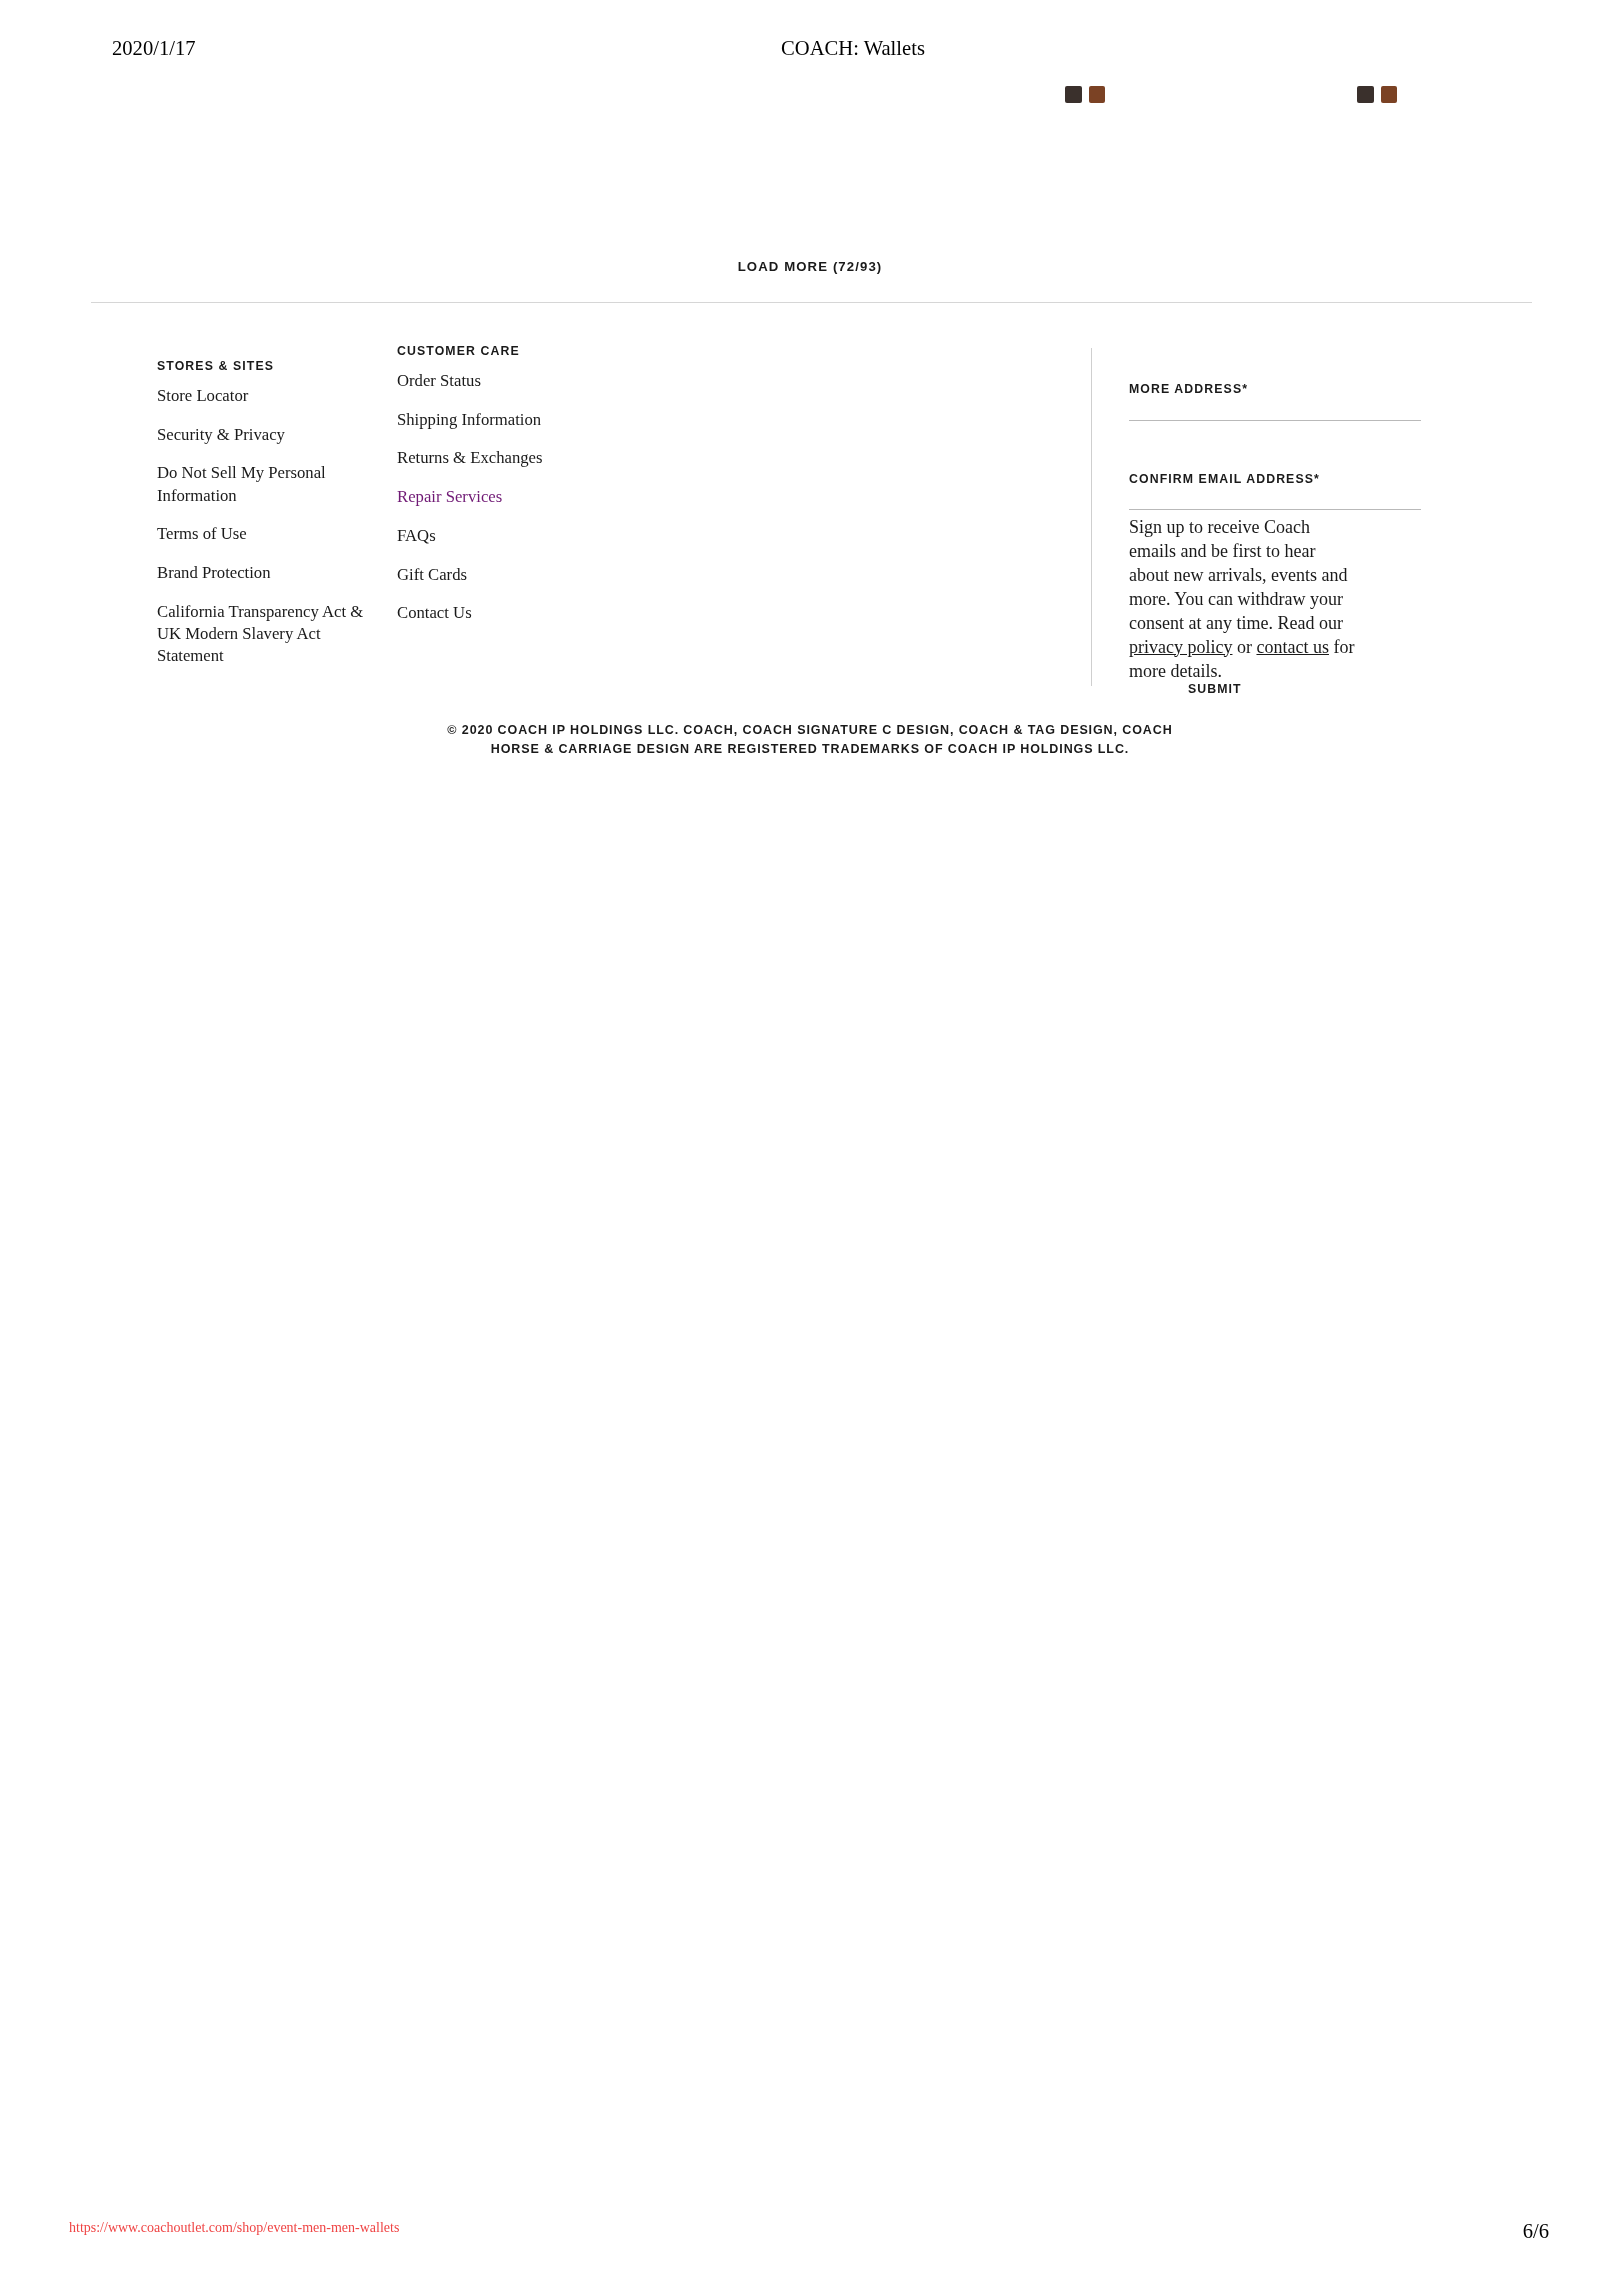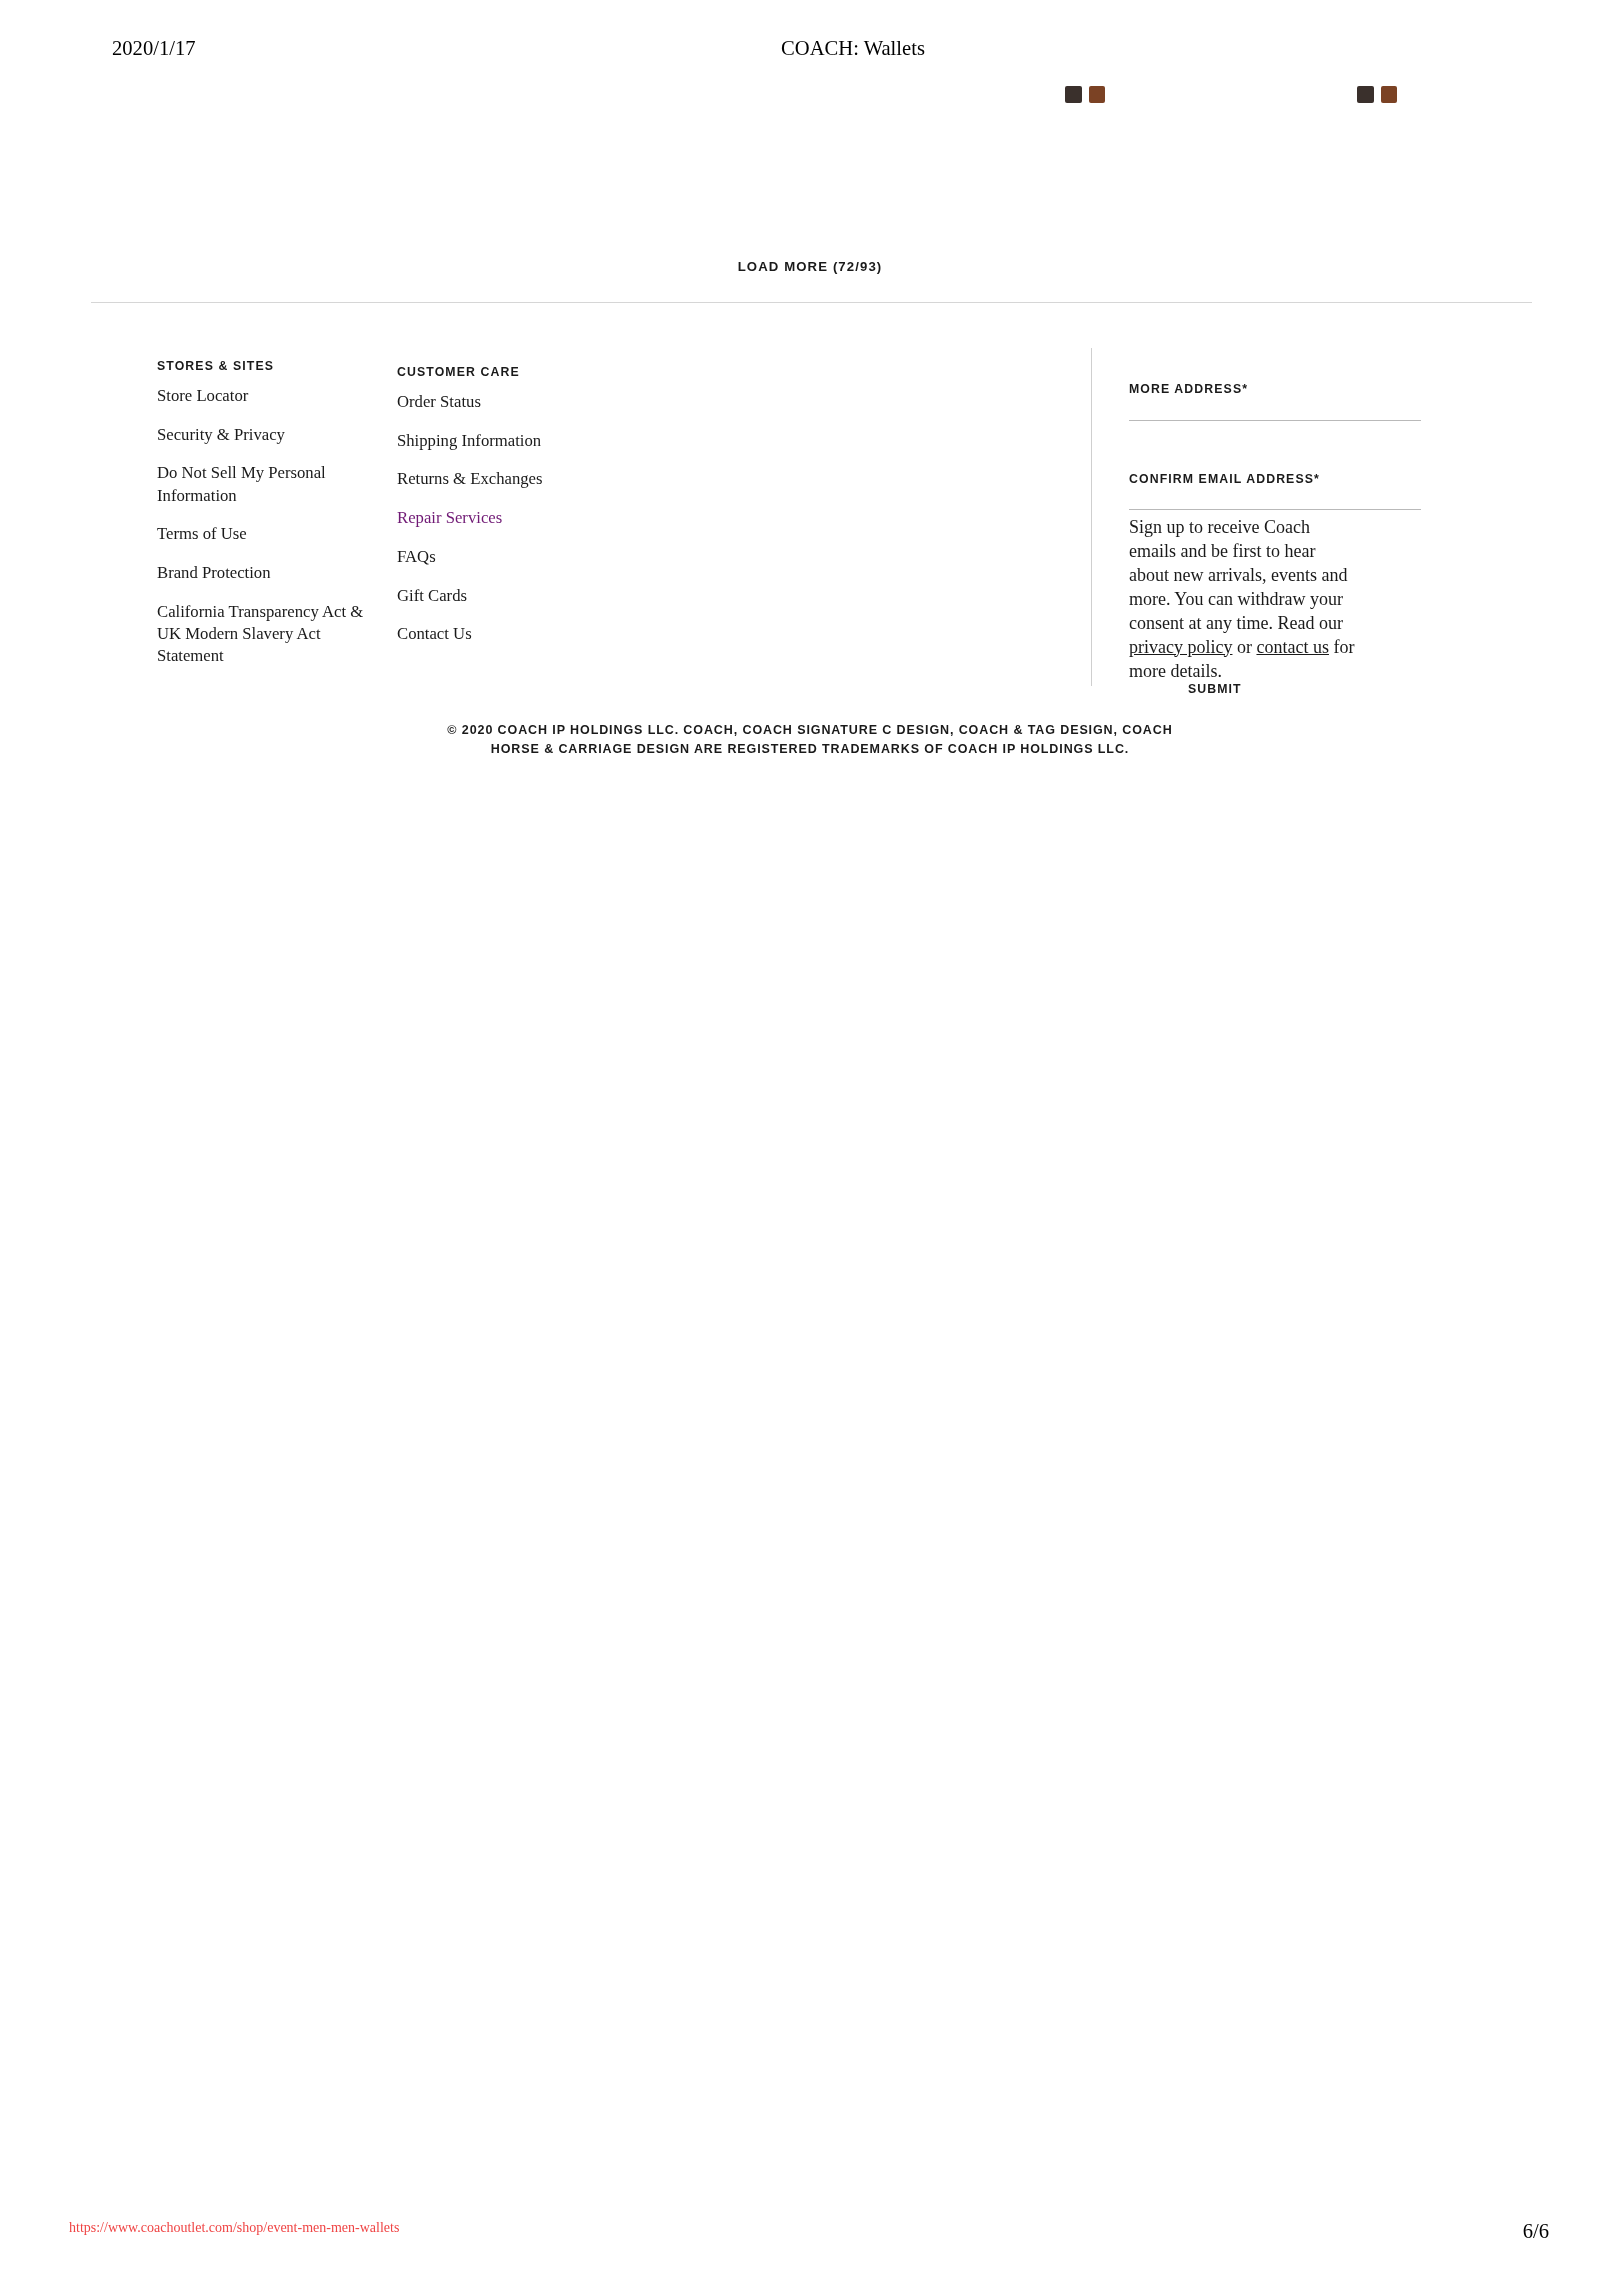--- a/index.html
+++ b/index.html
@@ -97,21 +97,21 @@
   }
   .col-link {
     font-size: 16.7px;
     line-height: 1.32;
     color: #1a1a1a;
     margin-bottom: 16.7px;
     max-width: 211px;
   }
 
   #stores-col { left: 157px; top: 359px; }
-  #care-col   { left: 397px; top: 365px; }
+  #care-col   { left: 397px; top: 344px; }
 
   
   .vrule {
     position: absolute;
     left: 1091px;
     top: 348px;
     width: 1px;
     height: 338px;
     background: #cfcfcf;
   }

